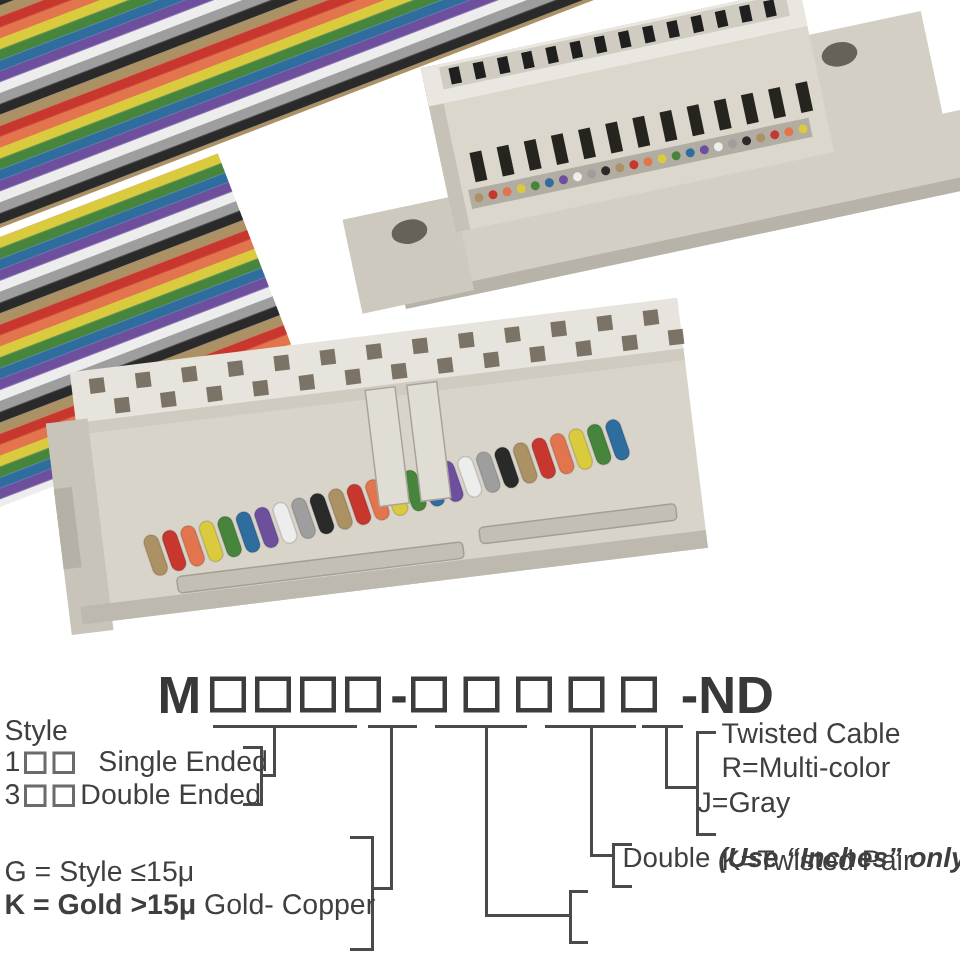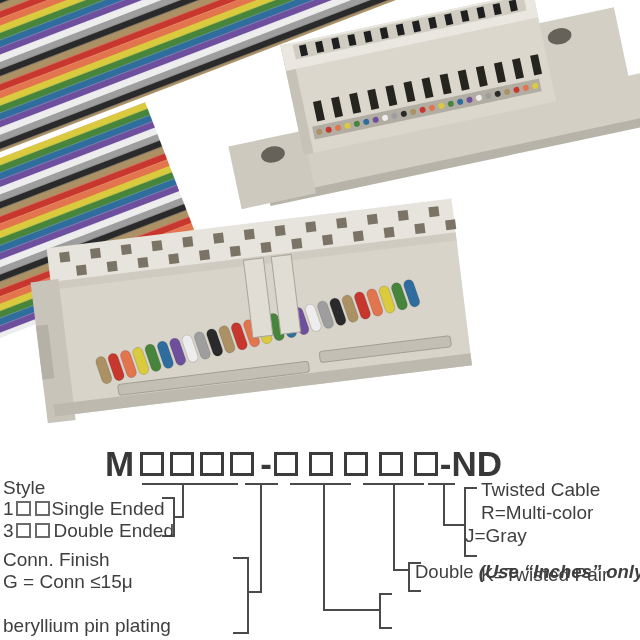--- a/index.html
+++ b/index.html
@@ -11,21 +11,21 @@
   .lbl{position:absolute;font-size:19px;line-height:21px;color:#3f3f3f;white-space:nowrap;}
   .row{display:flex;align-items:center;}
   .optbox{display:inline-block;width:15px;height:15px;border:2px solid #6b6b6b;box-sizing:border-box;margin:0 2px;background:#fff;}
   
   #pn{position:absolute;left:105px;top:444px;height:40px;display:flex;align-items:center;
       font-weight:bold;font-size:35px;color:#383838;letter-spacing:0;}
   .pnbox{display:inline-block;width:24px;height:24px;border:3px solid #3c3c3c;box-sizing:border-box;background:#fff;}
   .g1 .pnbox{margin-left:6px;}
   .g2 .pnbox{margin-left:11px;}
   .pnsep{margin:0 2px 0 6px;}
-  .pnsuffix{margin-left:2px;}
+  .pnsuffix{margin-left:16px;}
   .bolditalic{font-weight:bold;font-style:italic;}
   .kbold{font-weight:bold;}
 </style>
 </head>
 <body>
 
 <div id="stage">
 
   <svg id="photo" width="640" height="443" viewBox="0 0 640 443">
     <defs>
@@ -234,33 +234,34 @@
       <path d="M477 488 H465 V556 H477"></path>
     </g>
   </svg>
 
   <div class="lbl" style="left:3px;top:477px;">Style</div>
 
   <div class="lbl row" style="left:3px;top:498px;">
     <span>1</span>
     <span class="optbox"></span>
     <span class="optbox"></span>
-    <span style="margin-left:0">Single Ended</span>
+    <span style="margin-left:14px">Single Ended</span>
   </div>
 
   <div class="lbl row" style="left:3px;top:520px;">
     <span>3</span>
     <span class="optbox"></span>
     <span class="optbox"></span>
     <span style="margin-left:2px">Double Ended</span>
   </div>
 
-  <div class="lbl" style="left:3px;top:549px;">Conn. Finish</div>
-  <div class="lbl" style="left:3px;top:571px;">G = Conn ≤15μ</div>
-  <div class="lbl" style="left:3px;top:615px;">beryllium pin plating</div>
+  <div class="lbl" style="left:3px;top:571px;">G = Style ≤15μ</div>
+  <div class="lbl" style="left:3px;top:593px;">
+    <span class="kbold">K = Gold &gt;15μ</span><span> Gold- Copper</span>
+  </div>
 
   <div class="lbl" style="left:481px;top:479px;">Twisted Cable</div>
   <div class="lbl" style="left:481px;top:502px;text-align:center;">R=Multi-color</div>
   <div class="lbl" style="left:465px;top:525px;">J=Gray</div>
   <div class="lbl" style="left:481px;top:548px;margin-top:16px;">K=Twisted Pair</div>
 
   <div class="lbl" style="left:415px;top:561px;font-size:18.5px;">
     <span>Double</span>
     <span class="bolditalic">(Use “Inches” only.)</span>
   </div>

